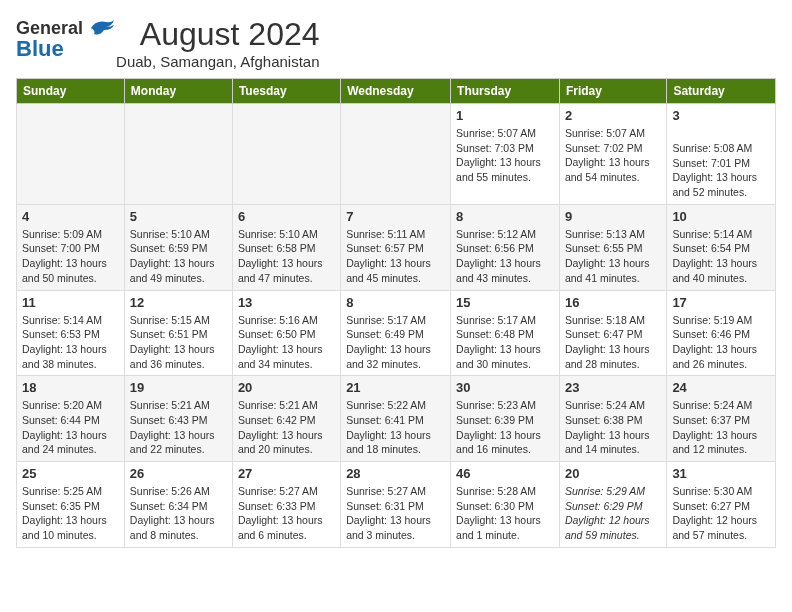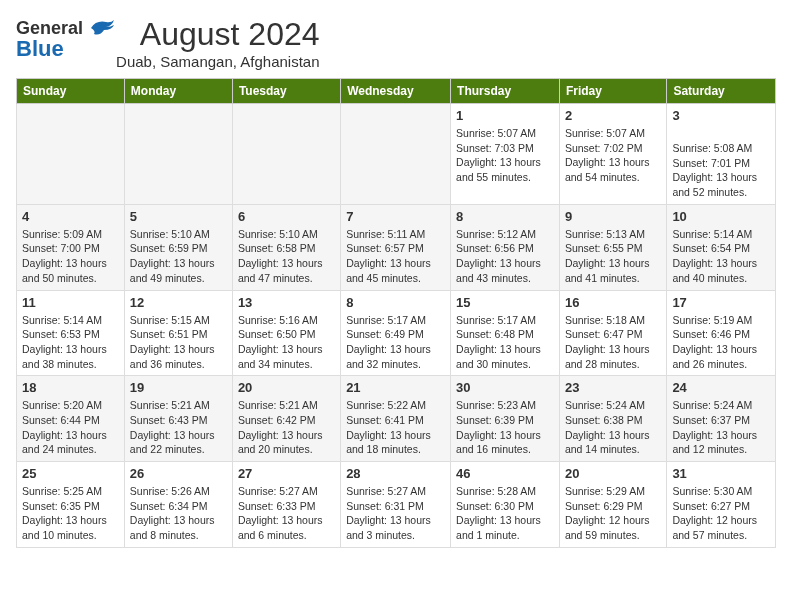--- a/index.html
+++ b/index.html
@@ -319,21 +319,21 @@
         </td>
         <td>
           <div class="day-num">46</div>
           <div class="day-info" style="white-space: pre-line;">Sunrise: 5:28 AM
 Sunset: 6:30 PM
 Daylight: 13 hours
 and 1 minute.</div>
         </td>
         <td>
           <div class="day-num">20</div>
-          <div class="day-info" style="white-space: pre-line;">Sunrise: 5:29 AM
+          <div class="day-info" style="white-space: pre-line; font-style: italic;">Sunrise: 5:29 AM
 Sunset: 6:29 PM
 Daylight: 12 hours
 and 59 minutes.</div>
         </td>
         <td>
           <div class="day-num">31</div>
           <div class="day-info" style="white-space: pre-line;">Sunrise: 5:30 AM
 Sunset: 6:27 PM
 Daylight: 12 hours
 and 57 minutes.</div>

